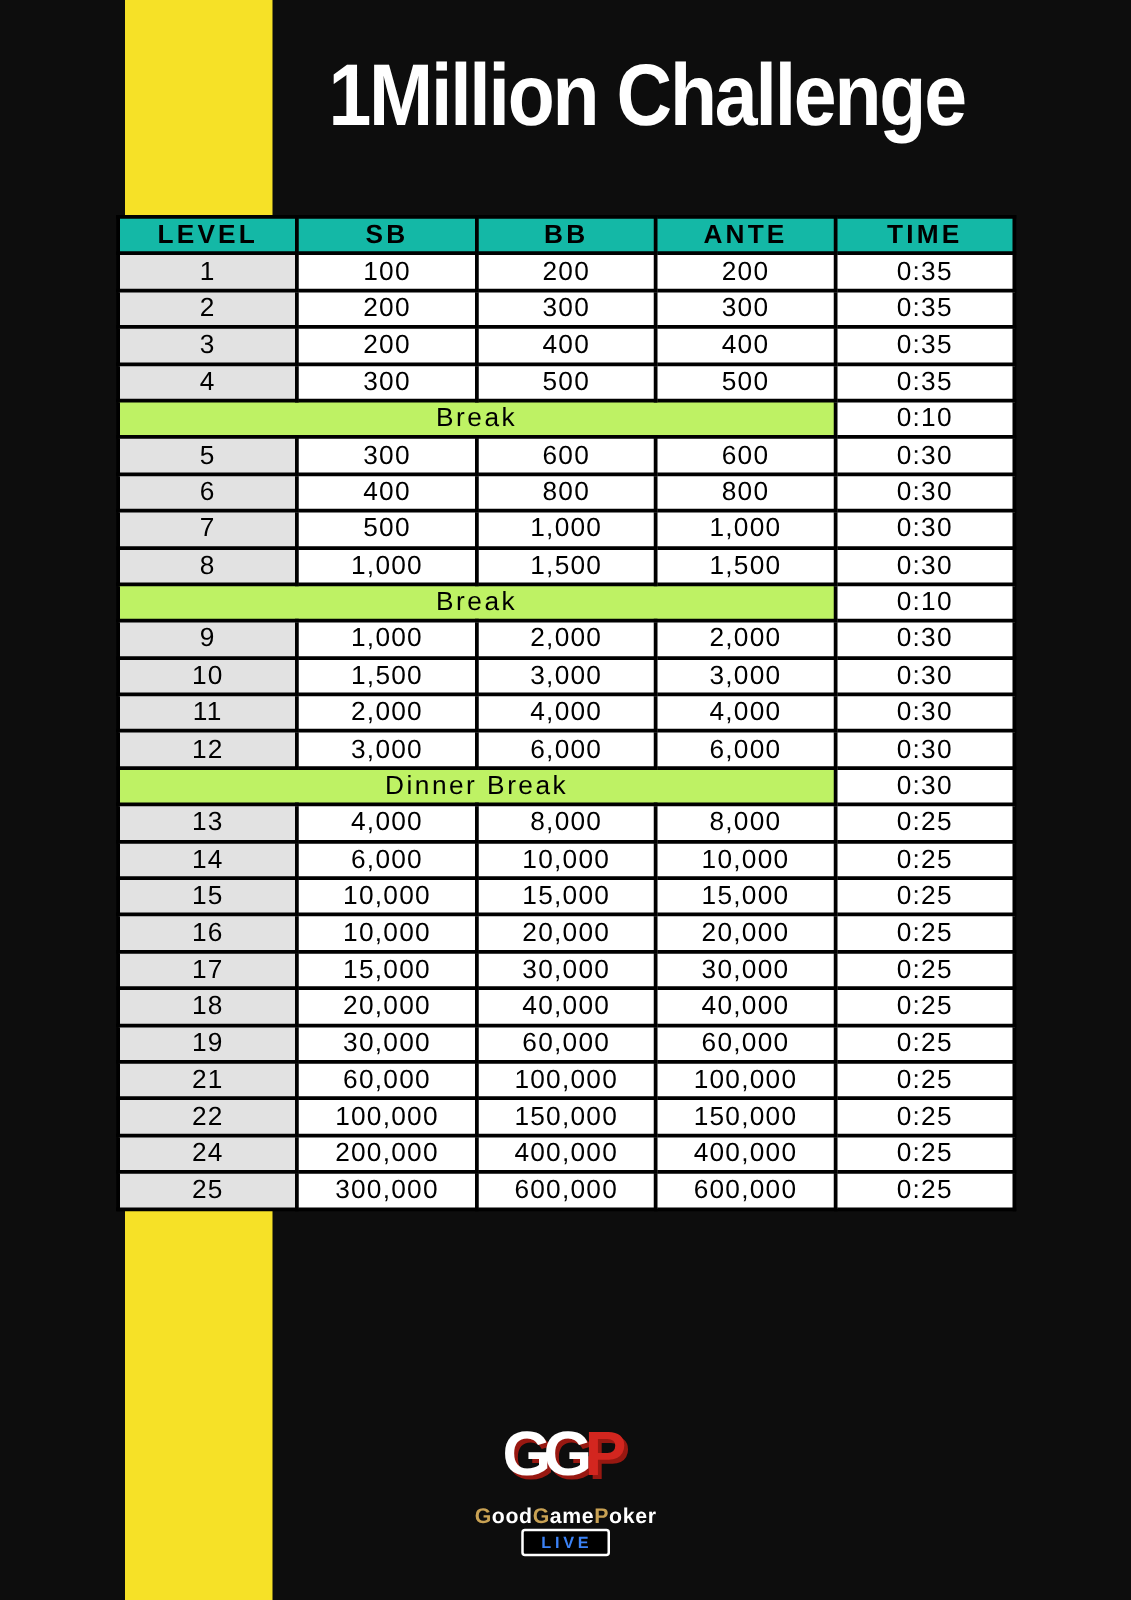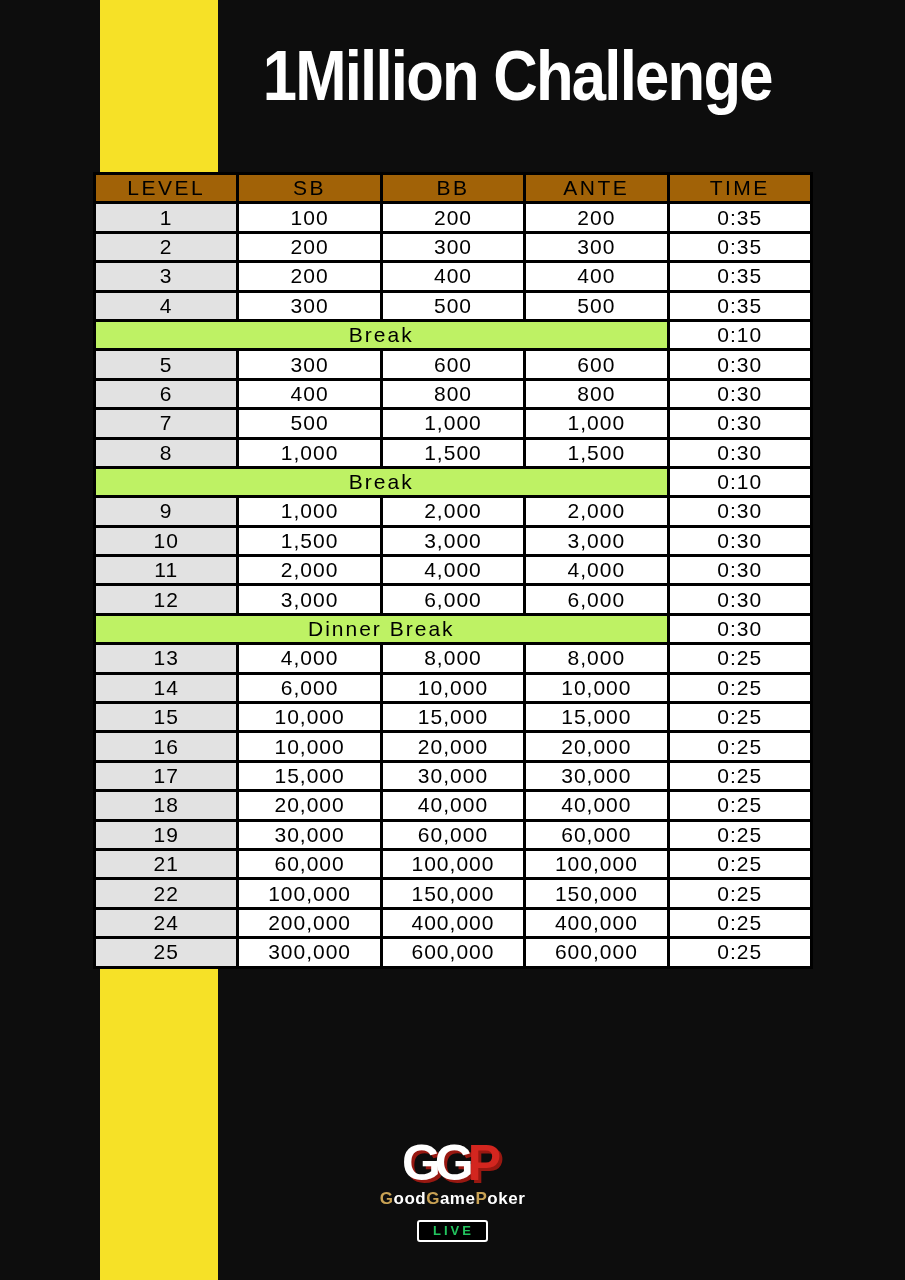--- a/index.html
+++ b/index.html
@@ -59,22 +59,22 @@
     padding: 0;
     text-align: center;
     vertical-align: middle;
     font-size: 21px;
     color: #000000;
     background: #ffffff;
     letter-spacing: 1px;
     font-family: "Liberation Sans", sans-serif;
   }
   table.structure th {
-    background: #a16207;
-    font-weight: normal;
+    background: #14b8a6;
+    font-weight: bold;
     letter-spacing: 2.5px;
     font-size: 21px;
   }
   table.structure td.c-level {
     background: #e2e2e2;
   }
   table.structure td.c-break {
     background: #bef264;
     letter-spacing: 2px;
   }
@@ -91,31 +91,31 @@
     display: inline-block;
     font-size: 50px;
     font-weight: bold;
     letter-spacing: -6px;
     padding-right: 8px;
   }
   .ggp-letter {
     text-shadow: 3px 3px 0 rgba(160, 25, 18, 0.95);
   }
   .logo-subtitle {
-    margin-top: 2px;
+    margin-top: 16px;
     font-size: 17px;
     font-weight: bold;
     color: #ffffff;
     letter-spacing: 0.5px;
   }
   .logo-badge {
     display: inline-block;
-    margin-top: 13px;
+    margin-top: 2px;
     background: #000000;
-    color: #22c55e;
+    color: #3b82f6;
     border: 2px solid #ffffff;
     border-radius: 3px;
     font-size: 13px;
     font-weight: bold;
     letter-spacing: 3px;
     padding: 2px 12px 3px 14px;
   }
 </style>
 </head>
 <body>

